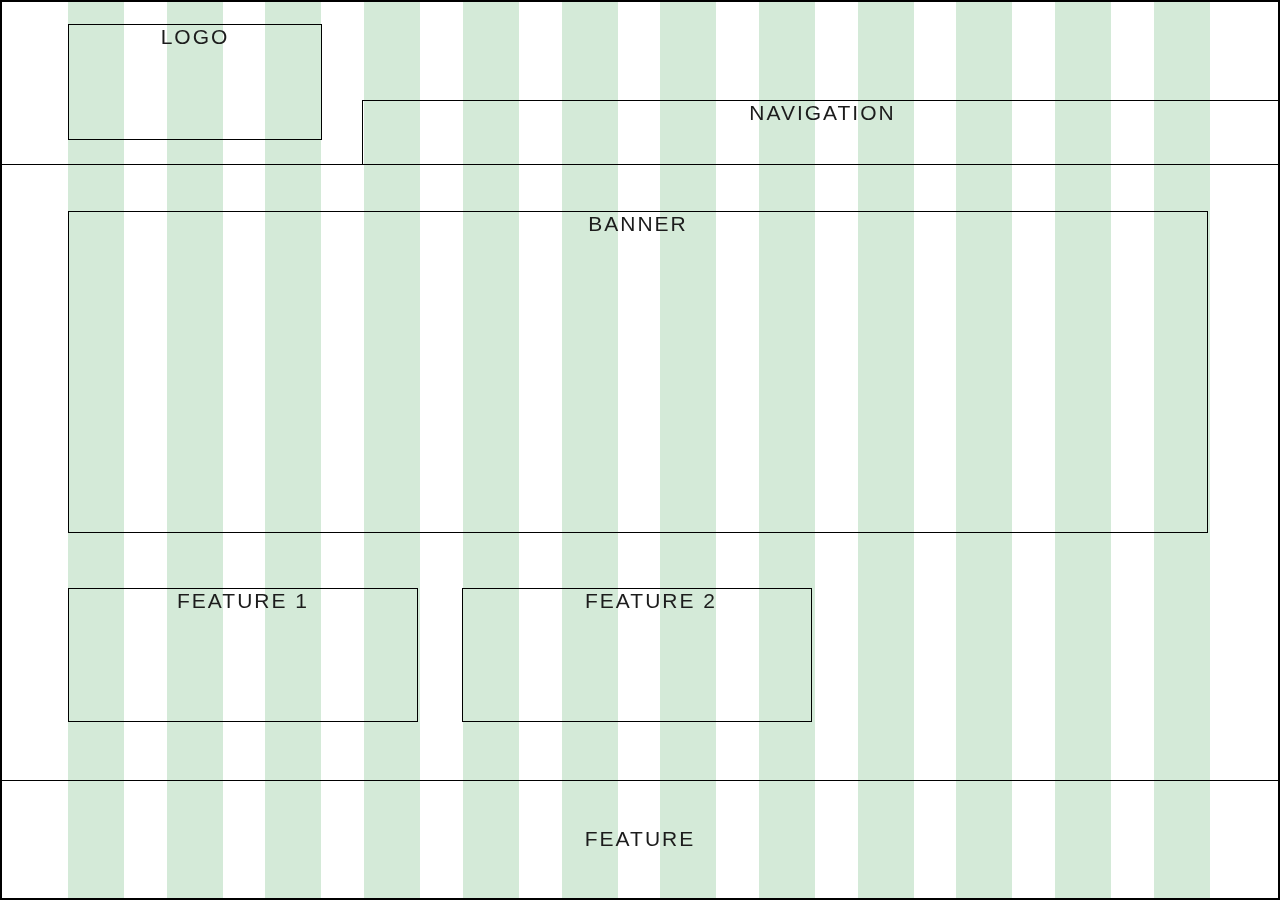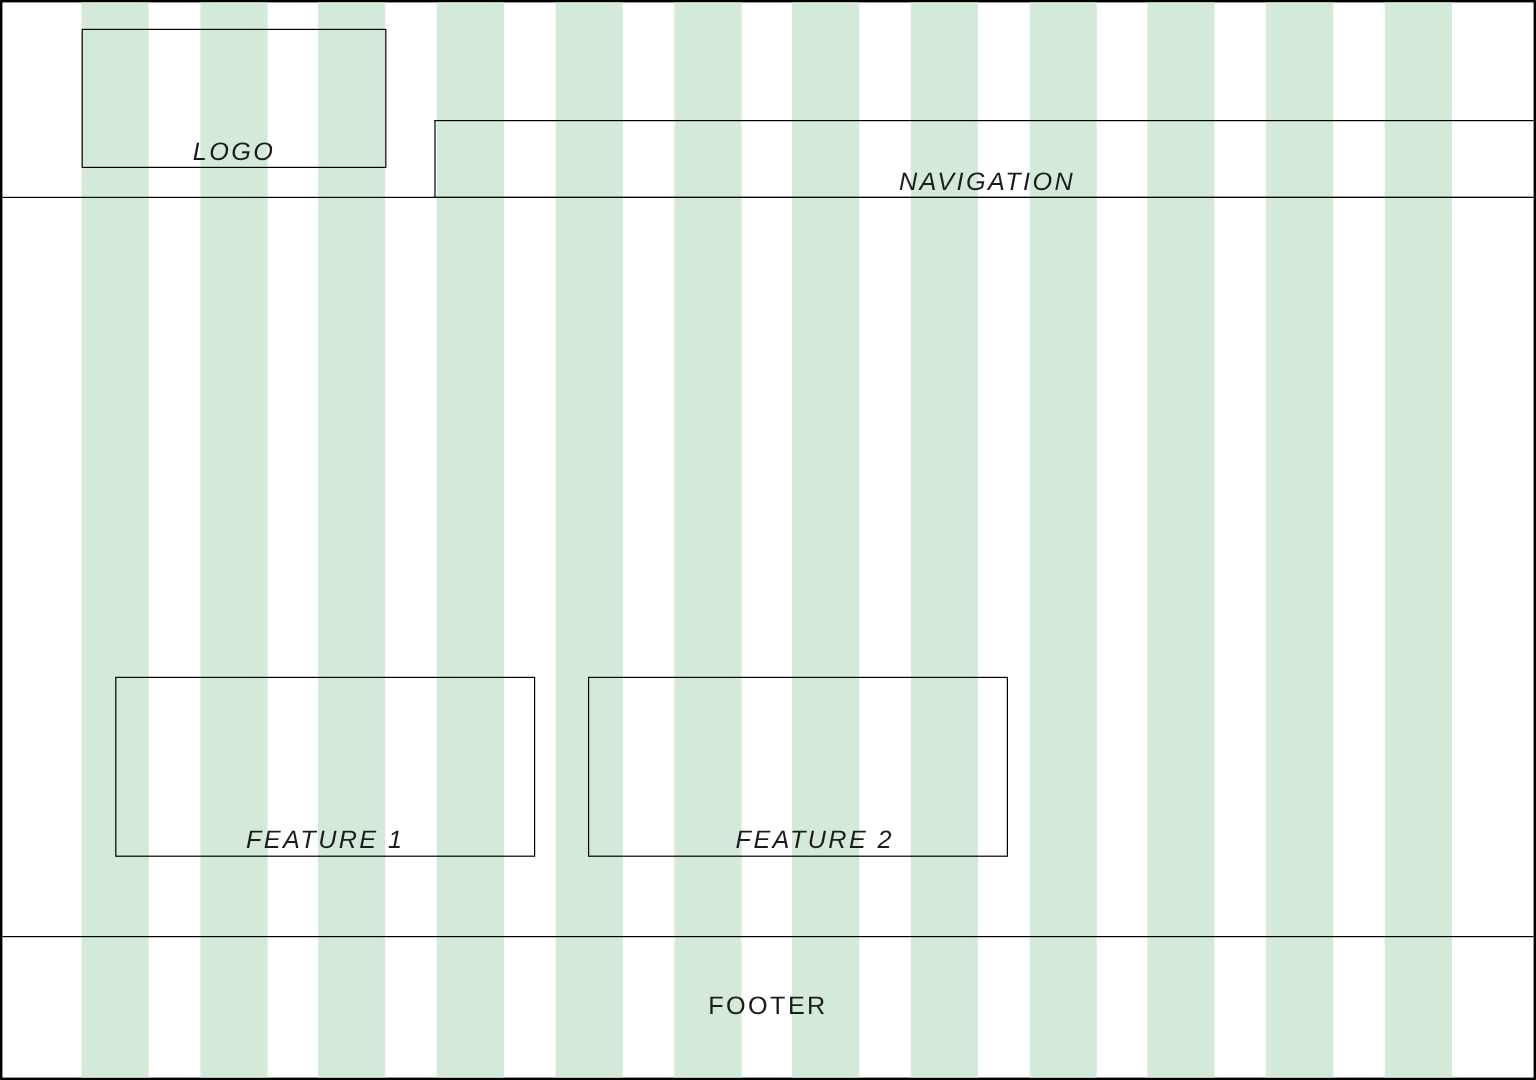--- a/index.html
+++ b/index.html
@@ -48,35 +48,34 @@
     z-index:2;
   }
   .header-line{top:162px;}
   .footer-line{top:778px;}
   
   .wbox{
     position:absolute;
     border:1px solid var(--line);
     background:transparent;
     display:flex;
-    align-items:flex-end;
+    align-items:flex-start;
     justify-content:center;
     z-index:3;
-    font-style:italic;
   }
   .wlabel{
     font-size:21px;
     letter-spacing:2px;
     color:var(--text);
     white-space:nowrap;
   }
   .logo-box{left:66px;top:22px;width:254px;height:116px;}
   .nav-box{left:360px;top:98px;width:920px;height:65px;border-right:none;}
   .banner-box{left:66px;top:209px;width:1140px;height:322px;}
-  .feature-box{top:562px;width:350px;height:150px;margin-left:28px;}
+  .feature-box{top:586px;width:350px;height:134px;}
   .feature-1{left:66px;}
   .feature-2{left:460px;padding-left:28px;}
   .feature-3{left:856px;}
   .footer-area{
     position:absolute;
     left:0;top:778px;width:1276px;height:118px;
     display:flex;align-items:center;justify-content:center;
     z-index:3;
   }
 </style>
@@ -103,29 +102,32 @@
   <div class="hline header-line"></div>
 
   <div class="wbox logo-box">
     <span class="wlabel">LOGO</span>
   </div>
 
   <div class="wbox nav-box">
     <span class="wlabel">NAVIGATION</span>
   </div>
 
+  <div class="wbox banner-box">
+    <span class="wlabel">BANNER</span>
+  </div>
 
   <div class="wbox feature-box feature-1">
     <span class="wlabel">FEATURE 1</span>
   </div>
 
   <div class="wbox feature-box feature-2">
     <span class="wlabel">FEATURE 2</span>
   </div>
 
 
   <div class="hline footer-line"></div>
 
   <div class="footer-area">
-    <span class="wlabel">FOOTER</span>
+    <span class="wlabel">FEATURE</span>
   </div>
 
 </div>
 
 </body></html>

